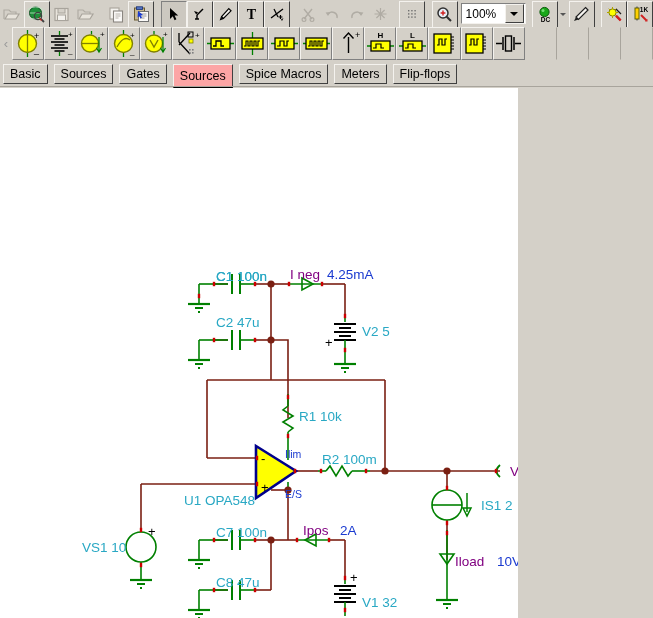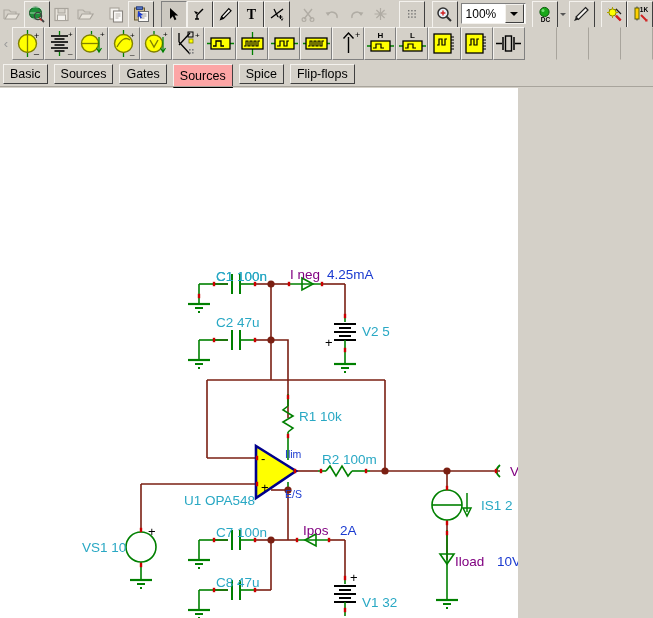--- a/index.html
+++ b/index.html
@@ -470,21 +470,22 @@
     <div class="pal-btn empty"></div>
     <div class="pal-btn empty"></div>
     <div class="pal-btn empty"></div>
   </div>
 
   <div class="tabs">
     <div class="tab">Basic</div>
     <div class="tab">Sources</div>
     <div class="tab">Gates</div>
     <div class="tab active">Sources</div>
-    <div class="tab">Spice</div>
+    <div class="tab">Spice Macros</div>
+    <div class="tab">Meters</div>
     <div class="tab">Flip-flops</div>
 
   </div>
   <div class="sep"></div>
 
   <div class="canvas">
     <svg width="653" height="530" viewBox="0 0 653 530">
       <defs>
         <g id="gnd">
           <path d="M0 0 v8" stroke="#008000" stroke-width="1.6"></path>

